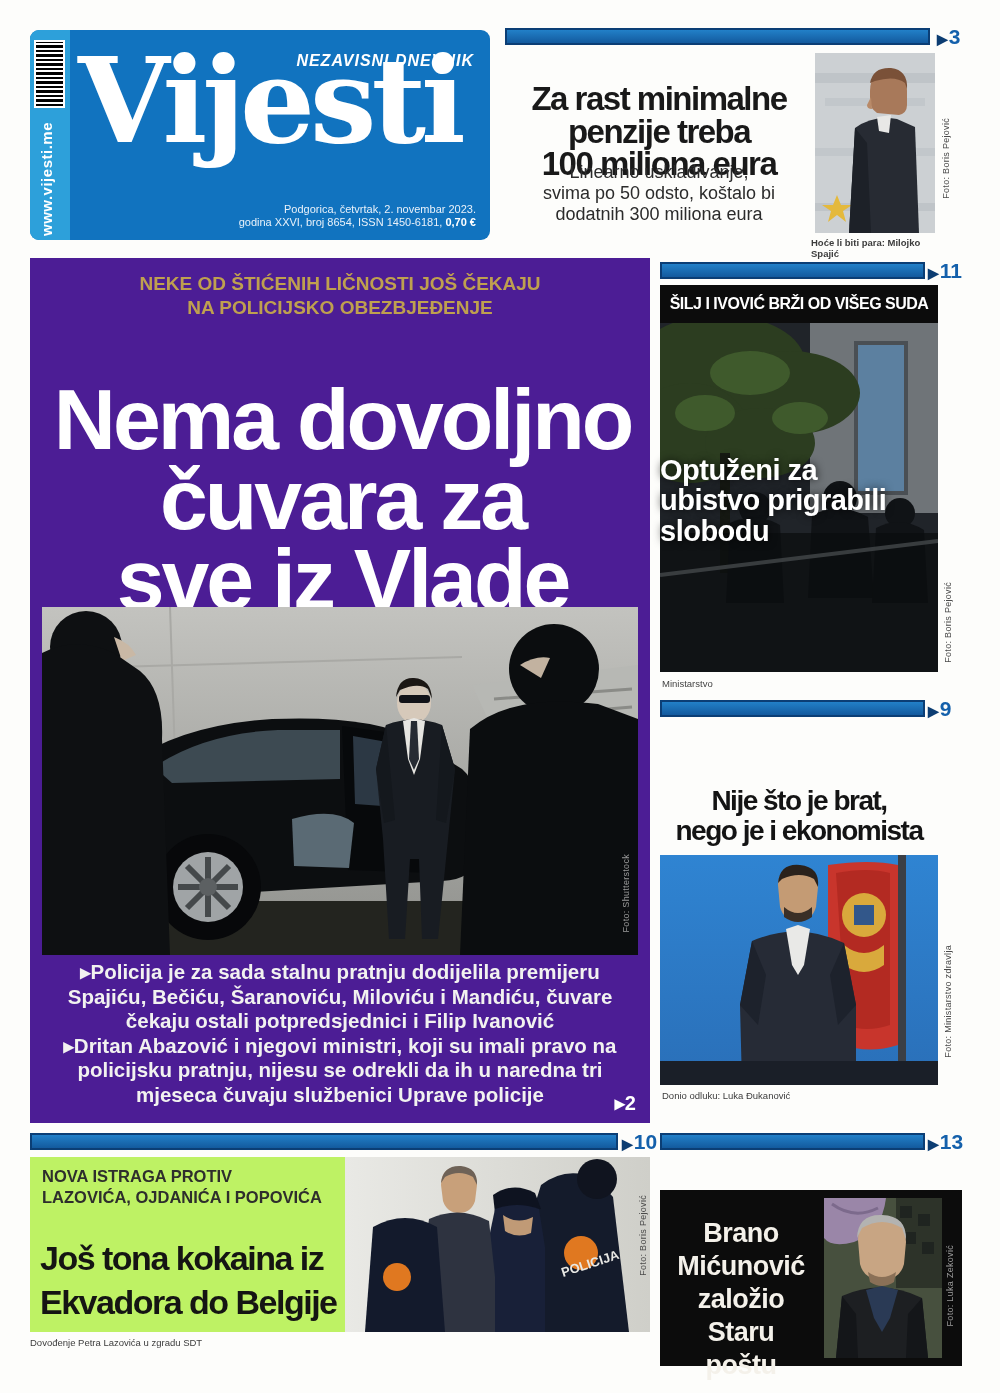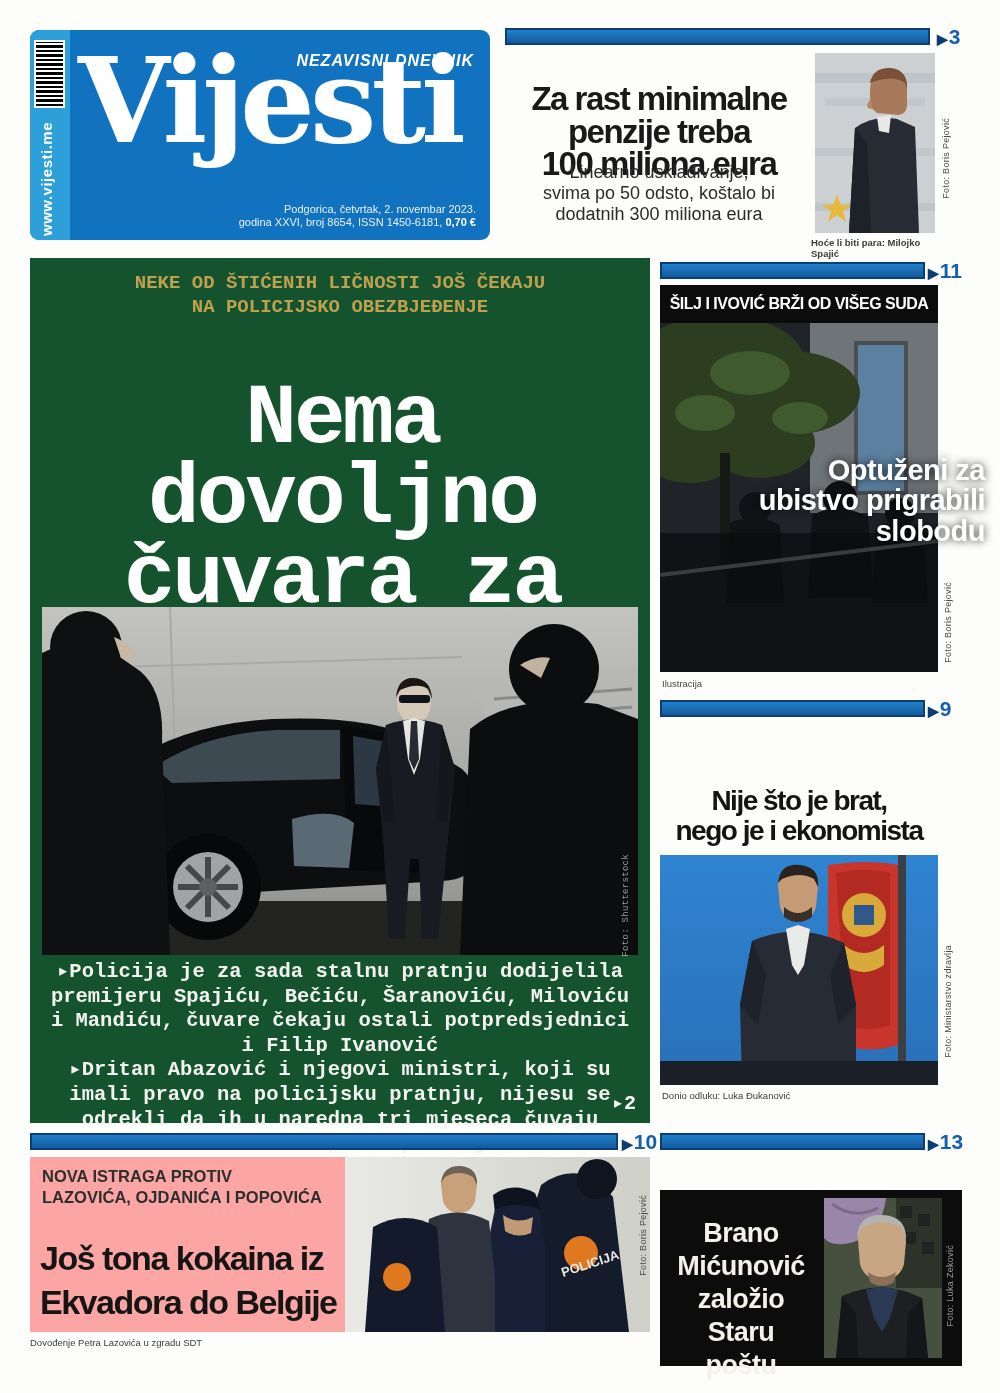--- a/index.html
+++ b/index.html
@@ -41,63 +41,63 @@
   .s3 .pgnum{position:absolute;left:432px;top:-2px;}
   .s3-headline{position:absolute;left:0;top:28px;width:308px;text-align:center;
        font-weight:bold;font-size:33px;line-height:.98;letter-spacing:-1.5px;color:#191919;}
   .s3-sub{position:absolute;left:0;top:134px;width:308px;text-align:center;
        font-size:18px;line-height:1.18;color:#2b2b2b;}
   .s3-photo{position:absolute;left:310px;top:25px;width:120px;height:180px;}
   .s3-cred{position:absolute;left:436px;top:90px;}
   .s3-cap{position:absolute;left:306px;top:209px;width:130px;font-size:9.5px;}
 
   
-  .lead{left:30px;top:258px;width:620px;height:865px;background:#14532d;font-family:Liberation Mono, monospace;}
+  .lead{left:30px;top:258px;width:620px;height:865px;background:#4c1d95;}
   .lead-kicker{position:absolute;left:0;top:14px;width:620px;text-align:center;
        color:#bfa04f;font-weight:bold;font-size:19px;line-height:1.25;}
   .lead-headline{position:absolute;left:0;top:64px;width:625px;text-align:center;color:#fff;
        font-weight:bold;font-size:86px;line-height:.93;letter-spacing:-3px;}
   .lead-photo{position:absolute;left:12px;top:349px;width:596px;height:348px;}
   .lead-cred{position:absolute;left:591px;top:596px;}
   .lead-bullets{position:absolute;left:10px;top:702px;width:600px;text-align:center;color:#f2f2f0;
        font-weight:bold;font-size:20.5px;line-height:1.2;}
   .lead-bullets p{margin:0;}
   .lead-pg{position:absolute;right:14px;bottom:8px;color:#fff;font-weight:bold;font-size:20px;}
 
   
   .s11{left:660px;top:262px;width:305px;height:435px;}
   .s11 .bar{position:absolute;left:0;top:0;width:261px;}
   .s11 .pgnum{position:absolute;left:268px;top:-2px;}
   .photo11{position:absolute;left:0;top:23px;width:278px;height:271px;background:#111;}
   .photo11-strip{position:absolute;left:0;top:0;width:278px;height:38px;background:#0c0c0c;
        color:#fff;font-weight:bold;font-size:16px;text-align:center;line-height:38px;
        letter-spacing:-.5px;}
   .photo11 svg{position:absolute;left:0;top:38px;}
-  .s11-headline{position:absolute;left:0;bottom:10px;width:278px;text-align:right;color:#fff;
+  .s11-headline{position:absolute;left:0;bottom:10px;width:278px;text-align:left;color:#fff;
        font-weight:bold;font-size:29px;line-height:1.05;letter-spacing:-.5px;
-       text-shadow:0 0 8px rgba(0,0,0,.8);padding-left:47px;}
+       text-shadow:0 0 8px rgba(0,0,0,.8);}
   .s11-cap{position:absolute;left:2px;top:416px;font-size:9.5px;font-weight:normal;color:#444;}
   .s11-cred{position:absolute;left:283px;top:320px;}
 
   .s9{left:660px;top:700px;width:305px;height:420px;}
   .s9 .bar{position:absolute;left:0;top:0;width:261px;}
   .s9 .pgnum{position:absolute;left:268px;top:-2px;}
   .s9-kicker{position:absolute;left:0;top:24px;width:278px;text-align:center;color:#3d3d3d;
        font-weight:bold;font-size:13.5px;line-height:1.3;}
   .s9-headline{position:absolute;left:-12px;top:63px;width:302px;text-align:center;color:#141414;
        font-weight:bold;font-size:28px;line-height:1.05;letter-spacing:-1.5px;}
   .s9-photo{position:absolute;left:0;top:155px;width:278px;height:230px;}
   .s9-cap{position:absolute;left:2px;top:390px;font-size:9.5px;font-weight:normal;color:#3c3c3c;}
   .s9-cred{position:absolute;left:283px;top:245px;}
 
   
   .s10{left:30px;top:1133px;width:632px;height:230px;}
   .s10 .bar{position:absolute;left:0;top:0;width:584px;}
   .s10 .pgnum{position:absolute;left:592px;top:-2px;}
-  .box10{position:absolute;left:0;top:24px;width:620px;height:175px;background:#fca5a5;}
+  .box10{position:absolute;left:0;top:24px;width:620px;height:175px;background:#bef264;}
   .s10-kicker{position:absolute;left:12px;top:9px;color:#2e2e2c;font-weight:bold;
        font-size:16.5px;line-height:1.25;}
   .s10-headline{position:absolute;left:10px;top:52px;color:#151513;font-weight:bold;
        font-size:34px;line-height:1.28;letter-spacing:-1.5px;}
   .s10-photo{position:absolute;right:0;top:0;width:305px;height:175px;}
   .s10-cred{position:absolute;right:2px;top:38px;}
   .s10-cap{position:absolute;left:0;top:204px;font-size:9.5px;font-weight:normal;color:#3c3c3c;}
 
   .s13{left:660px;top:1133px;width:305px;height:230px;}
   .s13 .bar{position:absolute;left:0;top:0;width:261px;}
@@ -259,21 +259,21 @@
       </g>
       <line x1="0" y1="252" x2="278" y2="218" stroke="#ccd4da" stroke-width="4" opacity=".85"></line>
       <rect x="0" y="210" width="278" height="139" fill="#0a0c0e" opacity=".72"></rect>
     </svg>
     <div class="s11-headline">
       <div>Optuženi za</div>
       <div>ubistvo prigrabili</div>
       <div>slobodu</div>
     </div>
   </div>
-  <div class="cap s11-cap">Ilustracija</div>
+  <div class="cap s11-cap">Ministarstvo</div>
   <div class="vcred s11-cred">Foto: Boris Pejović</div>
 </section>
 
 <section class="abs s9">
   <div class="bar"></div>
   <div class="pgnum"><span class="arr">▶</span><span>9</span></div>
   <h2 class="s9-headline">
     <div>Nije što je brat,</div>
     <div>nego je i ekonomista</div>
   </h2>

